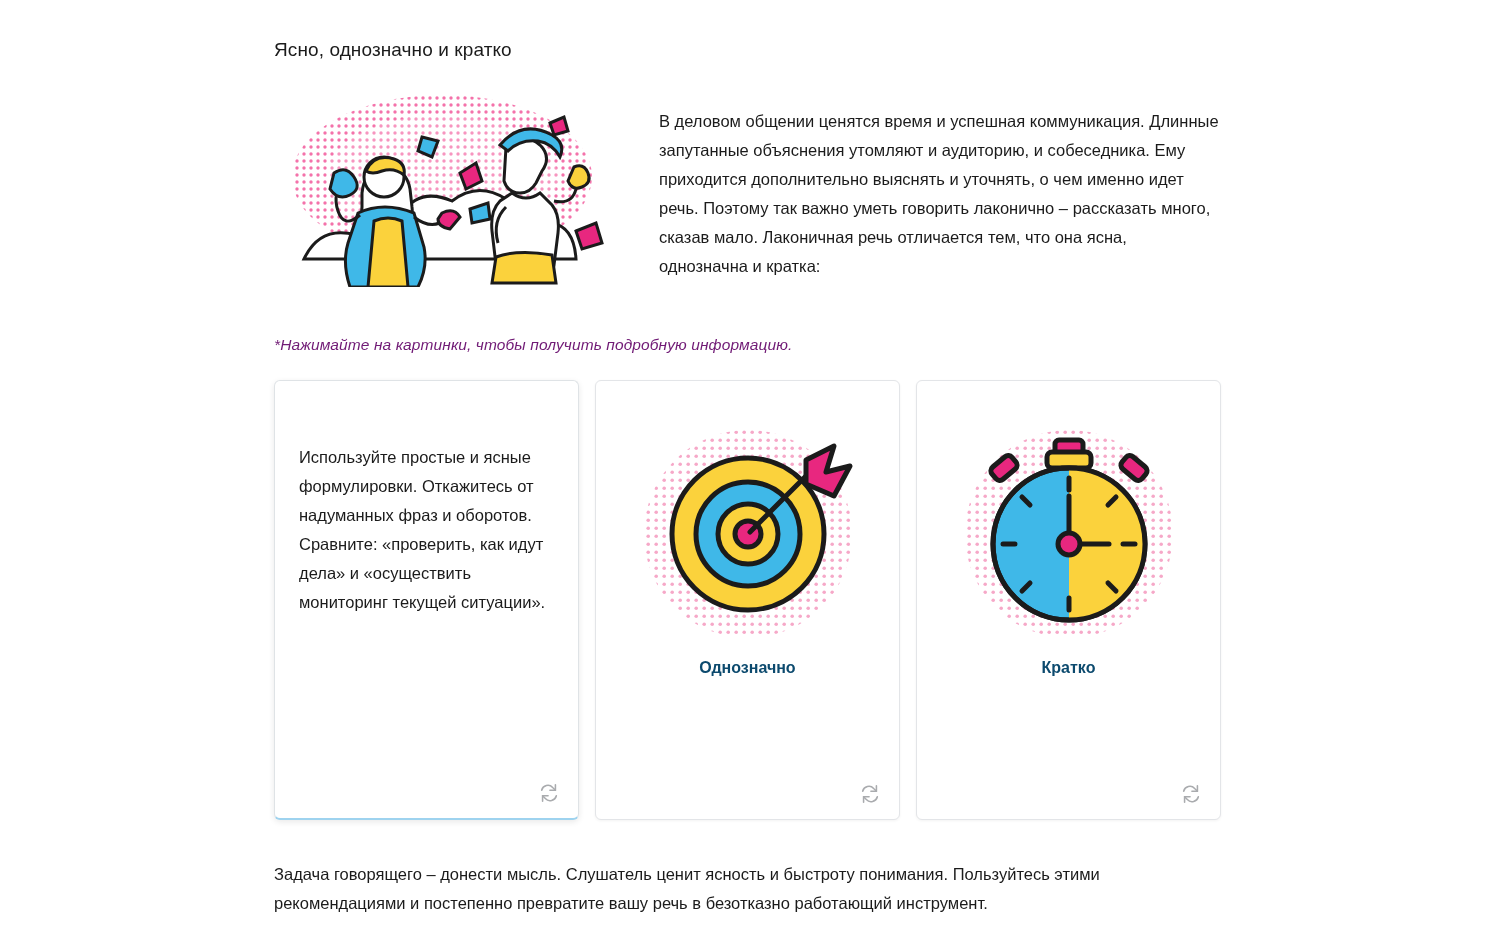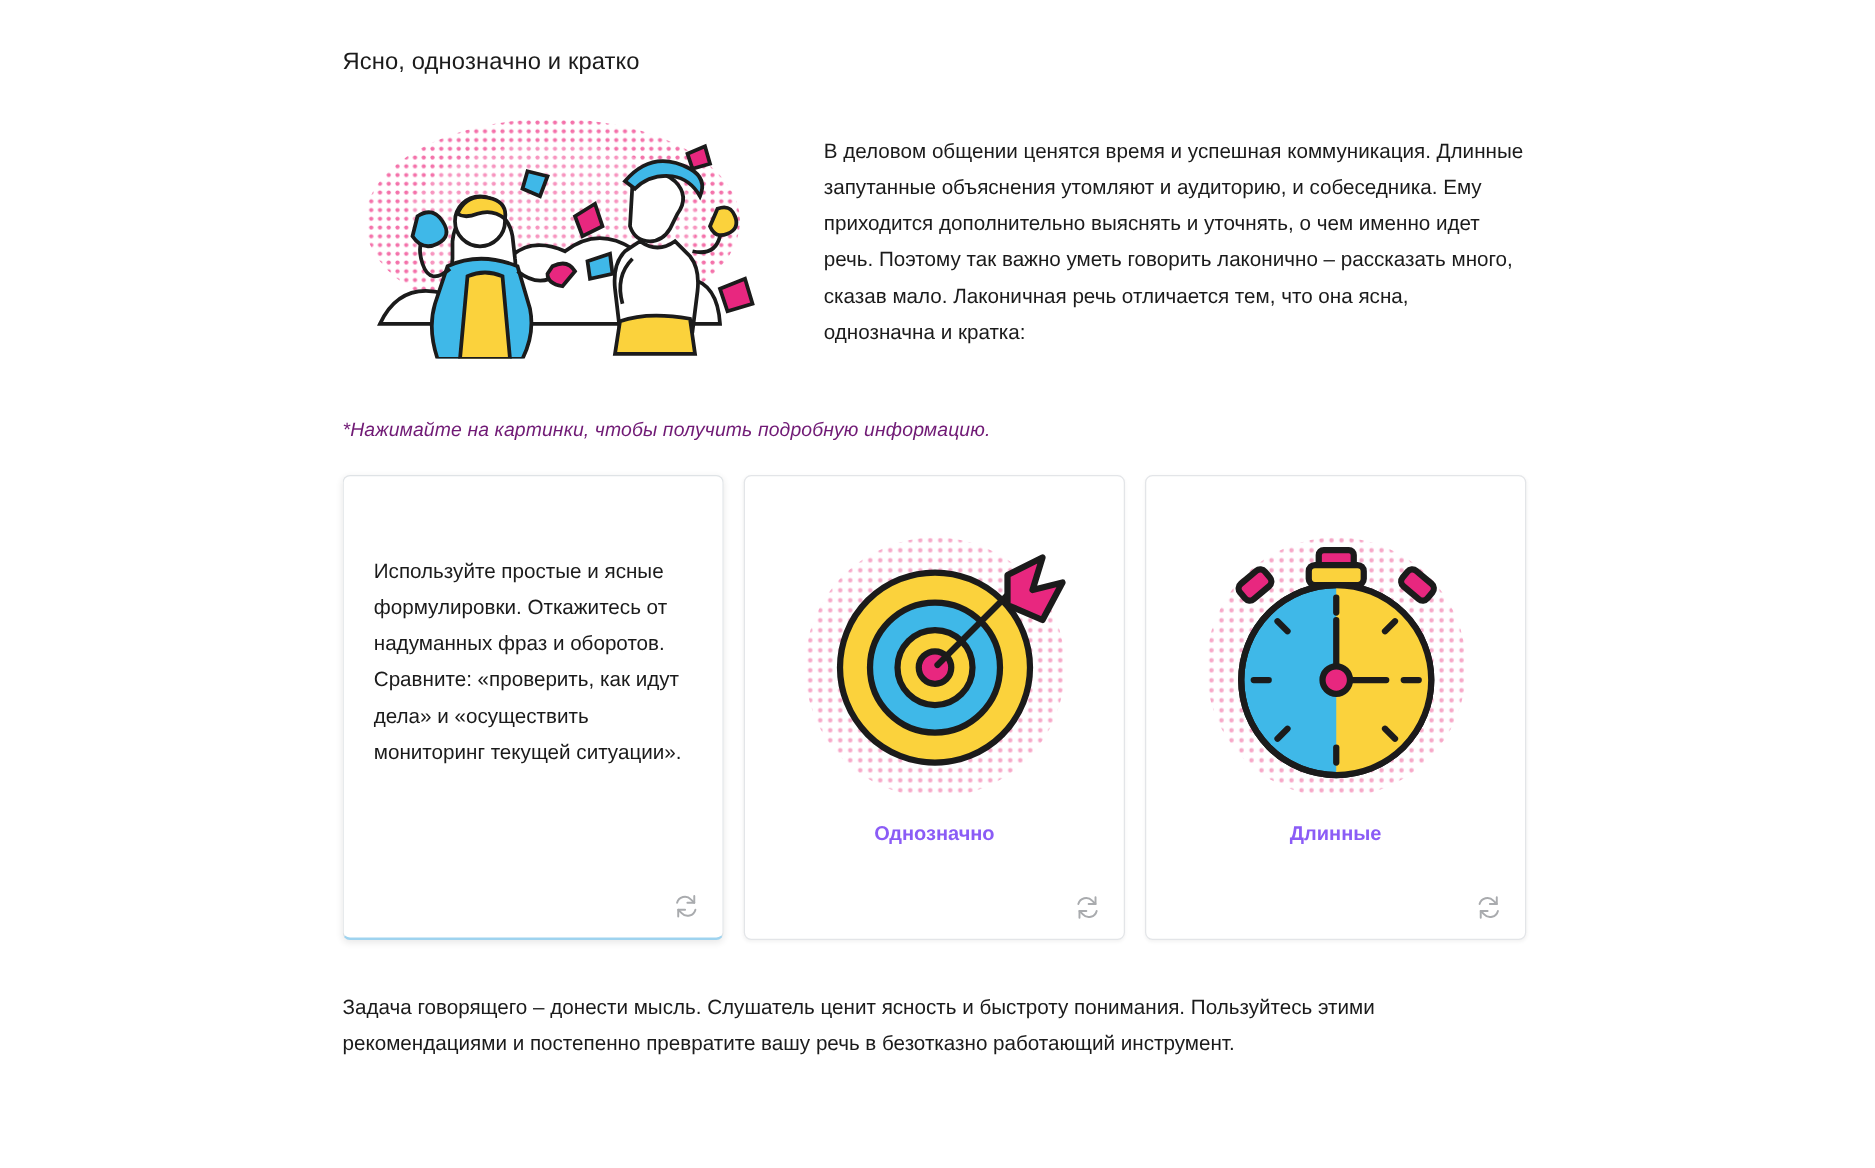--- a/index.html
+++ b/index.html
@@ -72,21 +72,21 @@
   .cards {
     display: flex;
     margin-top: 26px;
     gap: 16px;
     align-items: flex-start;
   }
 
   .card {
     position: relative;
     width: 305px;
-    height: 372px;
+    height: 440px;
     background: #ffffff;
     border: 1px solid #e3e5e8;
     border-radius: 6px;
     box-shadow: 0 1px 3px rgba(0,0,0,0.05);
   }
 
   .card.flipped {
     border: 1px solid #dfe3e6;
     border-bottom: 2px solid #9ed3ef;
     box-shadow: 0 2px 6px rgba(0,0,0,0.09);
@@ -114,21 +114,21 @@
   }
 
   .card-caption {
     position: absolute;
     left: 0;
     right: 0;
     top: 278px;
     text-align: center;
     font-size: 16px;
     font-weight: bold;
-    color: #8b5cf6;
+    color: #0c4a6e;
   }
 
   .flip-icon {
     position: absolute;
     right: 18px;
     bottom: 14px;
     width: 22px;
     height: 22px;
     color: #a9abae;
     cursor: pointer;
@@ -269,21 +269,21 @@
             <line x1="164" y1="122" x2="176" y2="122" stroke="#1b1b1b" stroke-width="5" stroke-linecap="round"></line>
             <line x1="63" y1="75" x2="71" y2="83" stroke="#1b1b1b" stroke-width="5" stroke-linecap="round"></line>
             <line x1="157" y1="75" x2="149" y2="83" stroke="#1b1b1b" stroke-width="5" stroke-linecap="round"></line>
             <line x1="63" y1="169" x2="71" y2="161" stroke="#1b1b1b" stroke-width="5" stroke-linecap="round"></line>
             <line x1="157" y1="169" x2="149" y2="161" stroke="#1b1b1b" stroke-width="5" stroke-linecap="round"></line>
             <line x1="110" y1="122" x2="110" y2="74" stroke="#1b1b1b" stroke-width="5" stroke-linecap="round"></line>
             <line x1="110" y1="122" x2="150" y2="122" stroke="#1b1b1b" stroke-width="5" stroke-linecap="round"></line>
             <circle cx="110" cy="122" r="11" fill="#E8277F" stroke="#1b1b1b" stroke-width="5"></circle>
           </svg>
         </div>
-        <div class="card-caption">Длинные</div>
+        <div class="card-caption">Кратко</div>
         <span class="flip-icon">
           <svg viewBox="0 0 24 24" width="22" height="22" fill="none" stroke="currentColor" stroke-width="1.7" stroke-linecap="round" stroke-linejoin="round">
             <path d="M4 9 a7 7 0 0 1 12 -3 l3 3"></path>
             <polyline points="19,3 19,9 13,9"></polyline>
             <path d="M20 15 a7 7 0 0 1 -12 3 l-3 -3"></path>
             <polyline points="5,21 5,15 11,15"></polyline>
           </svg>
         </span>
       </div>
 

